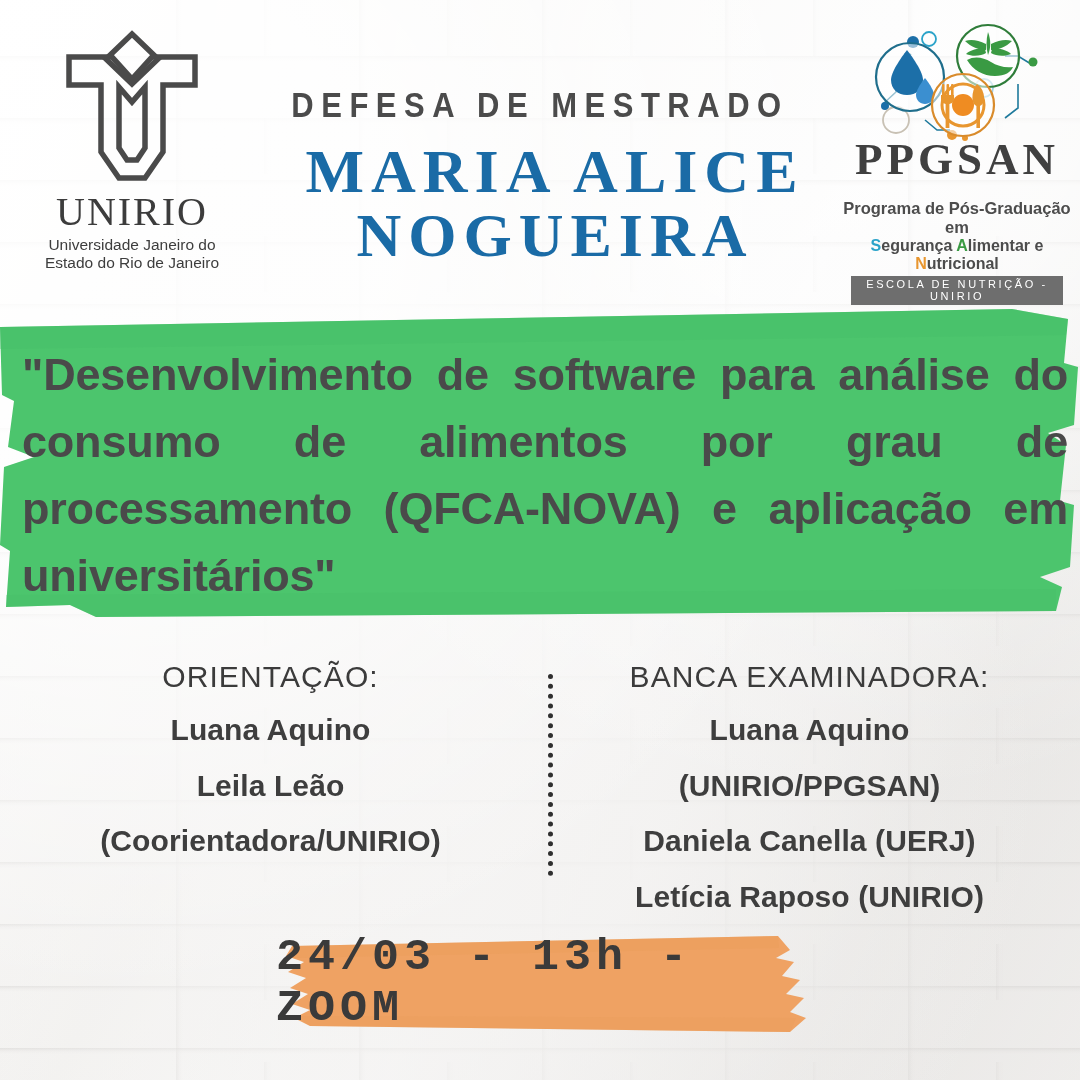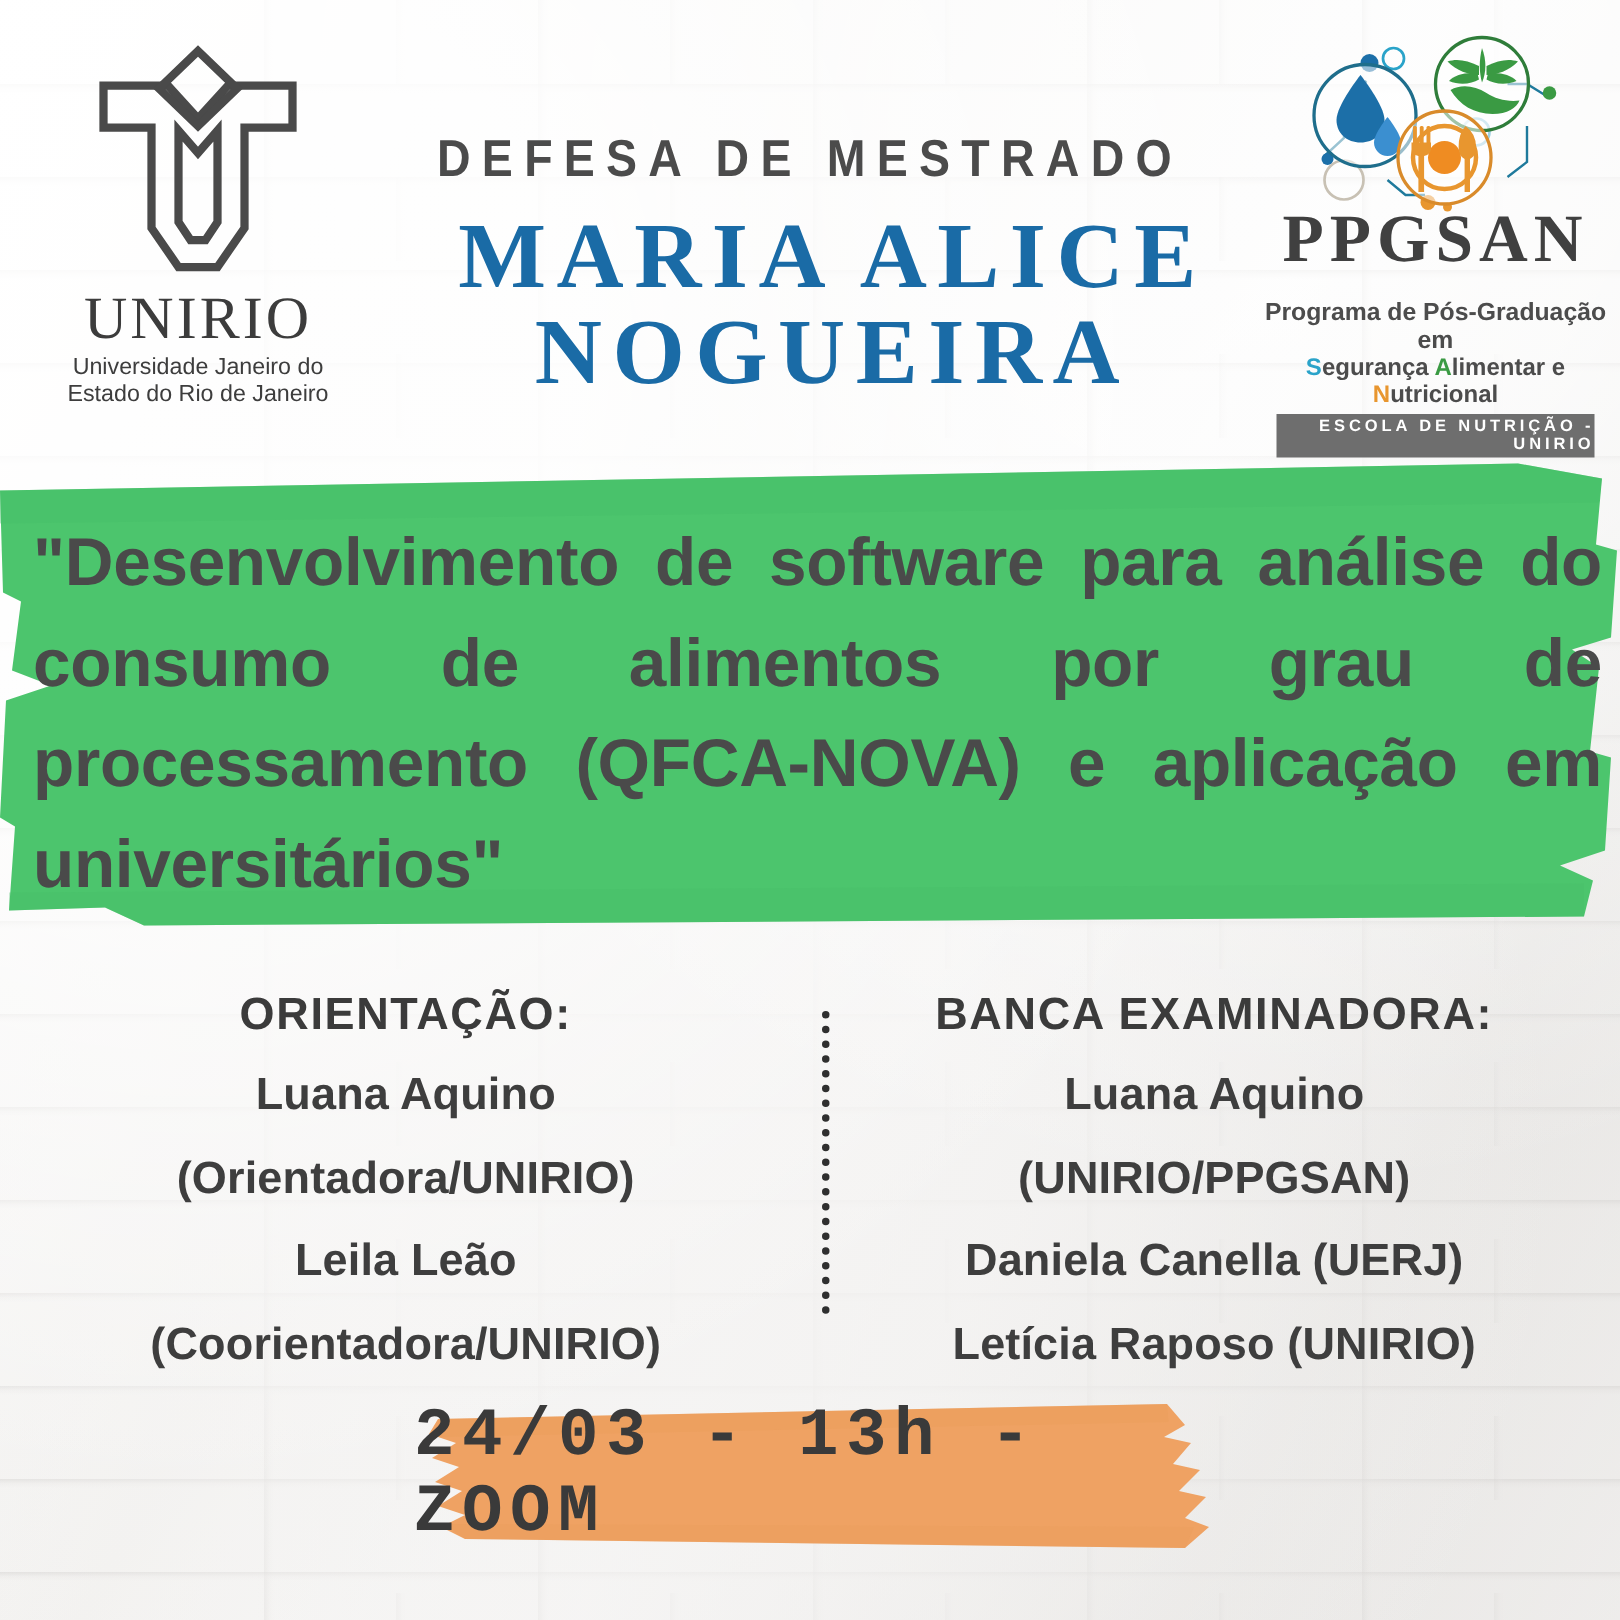--- a/index.html
+++ b/index.html
@@ -96,21 +96,21 @@
     font-weight:bold;font-size:45px;letter-spacing:4px;color:#404040;
     line-height:.95;margin-top:-4px;
   }
   .ppgsan-l1{font-size:16.5px;color:#4c4c4c;line-height:1.15;margin-top:18px;font-weight:600;}
   .ppgsan-l2{font-size:16px;color:#4c4c4c;line-height:1.15;font-weight:600;}
   .ppgsan-l2 .s{color:#2aa3c9;}
   .ppgsan-l2 .a{color:#3a9a43;}
   .ppgsan-l2 .n{color:#e8962f;}
   .ppgsan-bar{
     margin:3px auto 0;background:#6e6e6e;color:#ffffff;
-    font-size:11px;letter-spacing:2.6px;padding:2px 0 3px;width:212px;font-weight:700;text-align:right;
+    font-size:11px;letter-spacing:2.6px;padding:2px 0 3px;width:212px;font-weight:400;
   }
 
   
   .green-wrap{position:absolute;left:0;top:305px;width:1080px;height:315px;}
   .green-shape{position:absolute;inset:0;width:1080px;height:315px;}
   .thesis{
     position:absolute;left:22px;top:36px;width:1046px;
     font-family:"Liberation Sans", sans-serif;
     font-weight:bold;font-size:45px;line-height:1.49;
     color:#4a4a4a;
@@ -118,21 +118,21 @@
     text-align-last:left;
     letter-spacing:-.2px;
   }
 
   
   .people{position:absolute;left:0;top:660px;width:1080px;height:250px;}
   .col{position:absolute;top:0;width:505px;text-align:center;color:#3e3e3e;}
   .col-left{left:18px;}
   .col-right{left:557px;}
   .col h3{
-    margin:0 0 4px;font-size:30px;font-weight:bold;letter-spacing:1.1px;
+    margin:0 0 4px;font-size:30px;font-weight:normal;letter-spacing:1.1px;
     font-family:"Liberation Sans", sans-serif;color:#3b3b3b;
   }
   .col p{margin:16px;font-size:30px;line-height:1.32;font-weight:bold;color:#3e3e3e;letter-spacing:.1px;}
   .divider{
     position:absolute;left:548px;top:14px;width:0;height:202px;
     border-left:5px dotted #2f2f2f;
   }
 
   
   .orange-wrap{position:absolute;left:270px;top:928px;width:560px;height:110px;}
@@ -247,21 +247,20 @@
       <path d="M0 22 L1012 4 L1068 14 L1066 30 L0 44 Z" fill="#45bd66" opacity=".35"></path>
       <path d="M6 290 L1056 284 L1056 306 L96 312 L70 300 L6 302 Z" fill="#45bd66" opacity=".3"></path>
     </svg>
     <div class="thesis">"Desenvolvimento de software para análise do consumo de alimentos por grau de processamento (QFCA-NOVA) e aplicação em universitários"</div>
   </div>
 
   <div class="people">
     <div class="col col-left">
       <h3>ORIENTAÇÃO:</h3>
       <p>Luana Aquino</p>
-      <p>(Orientadora/UNIRIO)</p>
       <p>Leila Leão</p>
       <p>(Coorientadora/UNIRIO)</p>
     </div>
 
     <div class="divider"></div>
 
     <div class="col col-right">
       <h3>BANCA EXAMINADORA:</h3>
       <p>Luana Aquino</p>
       <p>(UNIRIO/PPGSAN)</p>

